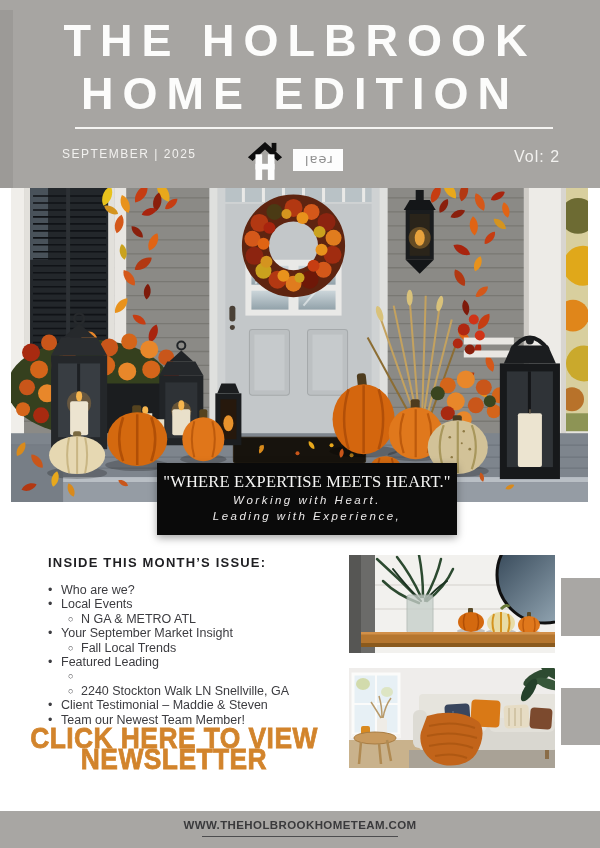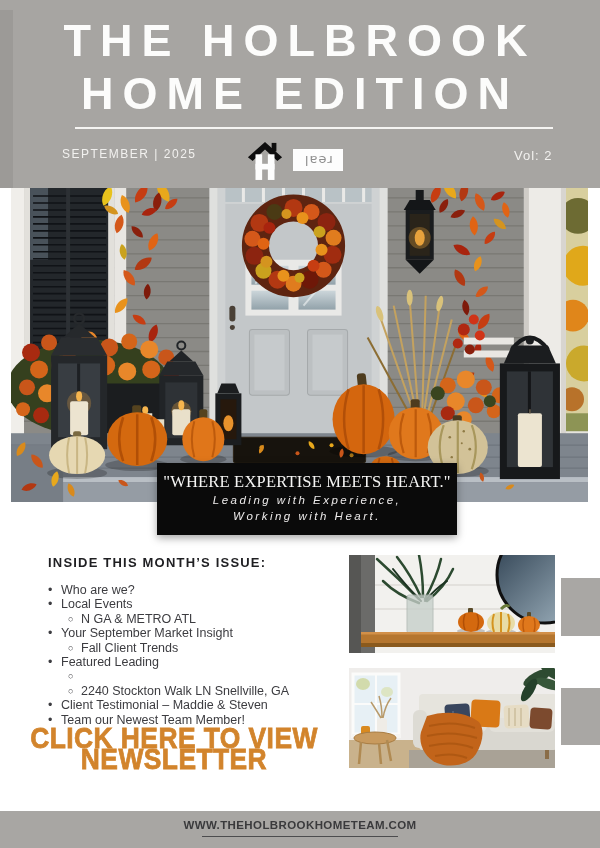--- a/index.html
+++ b/index.html
@@ -6,21 +6,21 @@
   .page{position:relative;width:600px;height:848px;background:#fff;overflow:hidden;
         font-family:"Liberation Sans",sans-serif;}
 
   
   .masthead{position:absolute;left:0;top:0;width:600px;height:188px;background:#a7a5a2;}
   .mast-edge{position:absolute;left:0;top:10px;width:13px;height:178px;background:#9c9a97;}
   .mast-title{position:absolute;left:0;top:14px;width:600px;text-align:center;
               color:#fcfcfb;font-weight:bold;font-size:45px;letter-spacing:9px;line-height:53px;}
   .mast-divider{position:absolute;left:75px;top:127px;width:478px;height:2px;background:#f5f4f2;}
   .mast-date{position:absolute;left:62px;top:147px;font-size:12px;letter-spacing:1.5px;color:#f2f1ef;}
-  .mast-vol{position:absolute;left:514px;top:148px;font-size:13px;letter-spacing:1px;color:#f2f1ef;}
+  .mast-vol{position:absolute;left:514px;top:148px;font-size:16px;letter-spacing:1px;color:#f2f1ef;}
   .mast-logo{position:absolute;left:246px;top:137px;width:38px;height:46px;}
   .real-box{position:absolute;left:293px;top:149px;width:50px;height:22px;background:#fdfdfd;
             display:flex;align-items:center;justify-content:center;}
   .real-text{display:inline-block;transform:rotate(180deg);color:#8f8f8f;
              font-family:"DejaVu Sans",sans-serif;font-size:13px;letter-spacing:1px;}
 
   
   .hero{position:absolute;left:11px;top:188px;width:577px;height:314px;overflow:hidden;}
   .hero svg{display:block;}
 
@@ -409,22 +409,22 @@
         <use href="#h-leaf" transform="translate(360 300) rotate(-50) scale(.7)" fill="#d98a1c"></use>
         <use href="#h-leaf" transform="translate(430 296) rotate(40) scale(.7)" fill="#e8a81c"></use>
         <use href="#h-leaf" transform="translate(470 290) rotate(-15) scale(.6)" fill="#c9561a"></use>
         <use href="#h-leaf" transform="translate(498 300) rotate(65) scale(.6)" fill="#d98a1c"></use>
       </g>
     </svg>
   </div>
 
   <div class="quote-banner">
     <div class="quote">"WHERE EXPERTISE MEETS HEART."</div>
+    <div class="tag">Working with Heart.</div>
     <div class="tag">Leading with Experience,</div>
-    <div class="tag">Working with Heart.</div>
   </div>
 
   <h2 class="issue-heading">INSIDE THIS MONTH’S ISSUE:</h2>
   <div class="issue-list">
       <div class="issue-item level1">
         <span class="bullet">•</span>
         <span>Who are we?</span>
       </div>
       <div class="issue-item level1">
         <span class="bullet">•</span>
@@ -433,21 +433,21 @@
       <div class="issue-item level2">
         <span class="bullet">○</span>
         <span>N GA &amp; METRO ATL</span>
       </div>
       <div class="issue-item level1">
         <span class="bullet">•</span>
         <span>Your September Market Insight</span>
       </div>
       <div class="issue-item level2">
         <span class="bullet">○</span>
-        <span>Fall Client Trends</span>
+        <span>Fall Local Trends</span>
       </div>
       <div class="issue-item level1">
         <span class="bullet">•</span>
         <span>Featured Leading</span>
       </div>
       <div class="issue-item level2">
         <span class="bullet">○</span>
       </div>
       <div class="issue-item level2">
         <span class="bullet">○</span>

